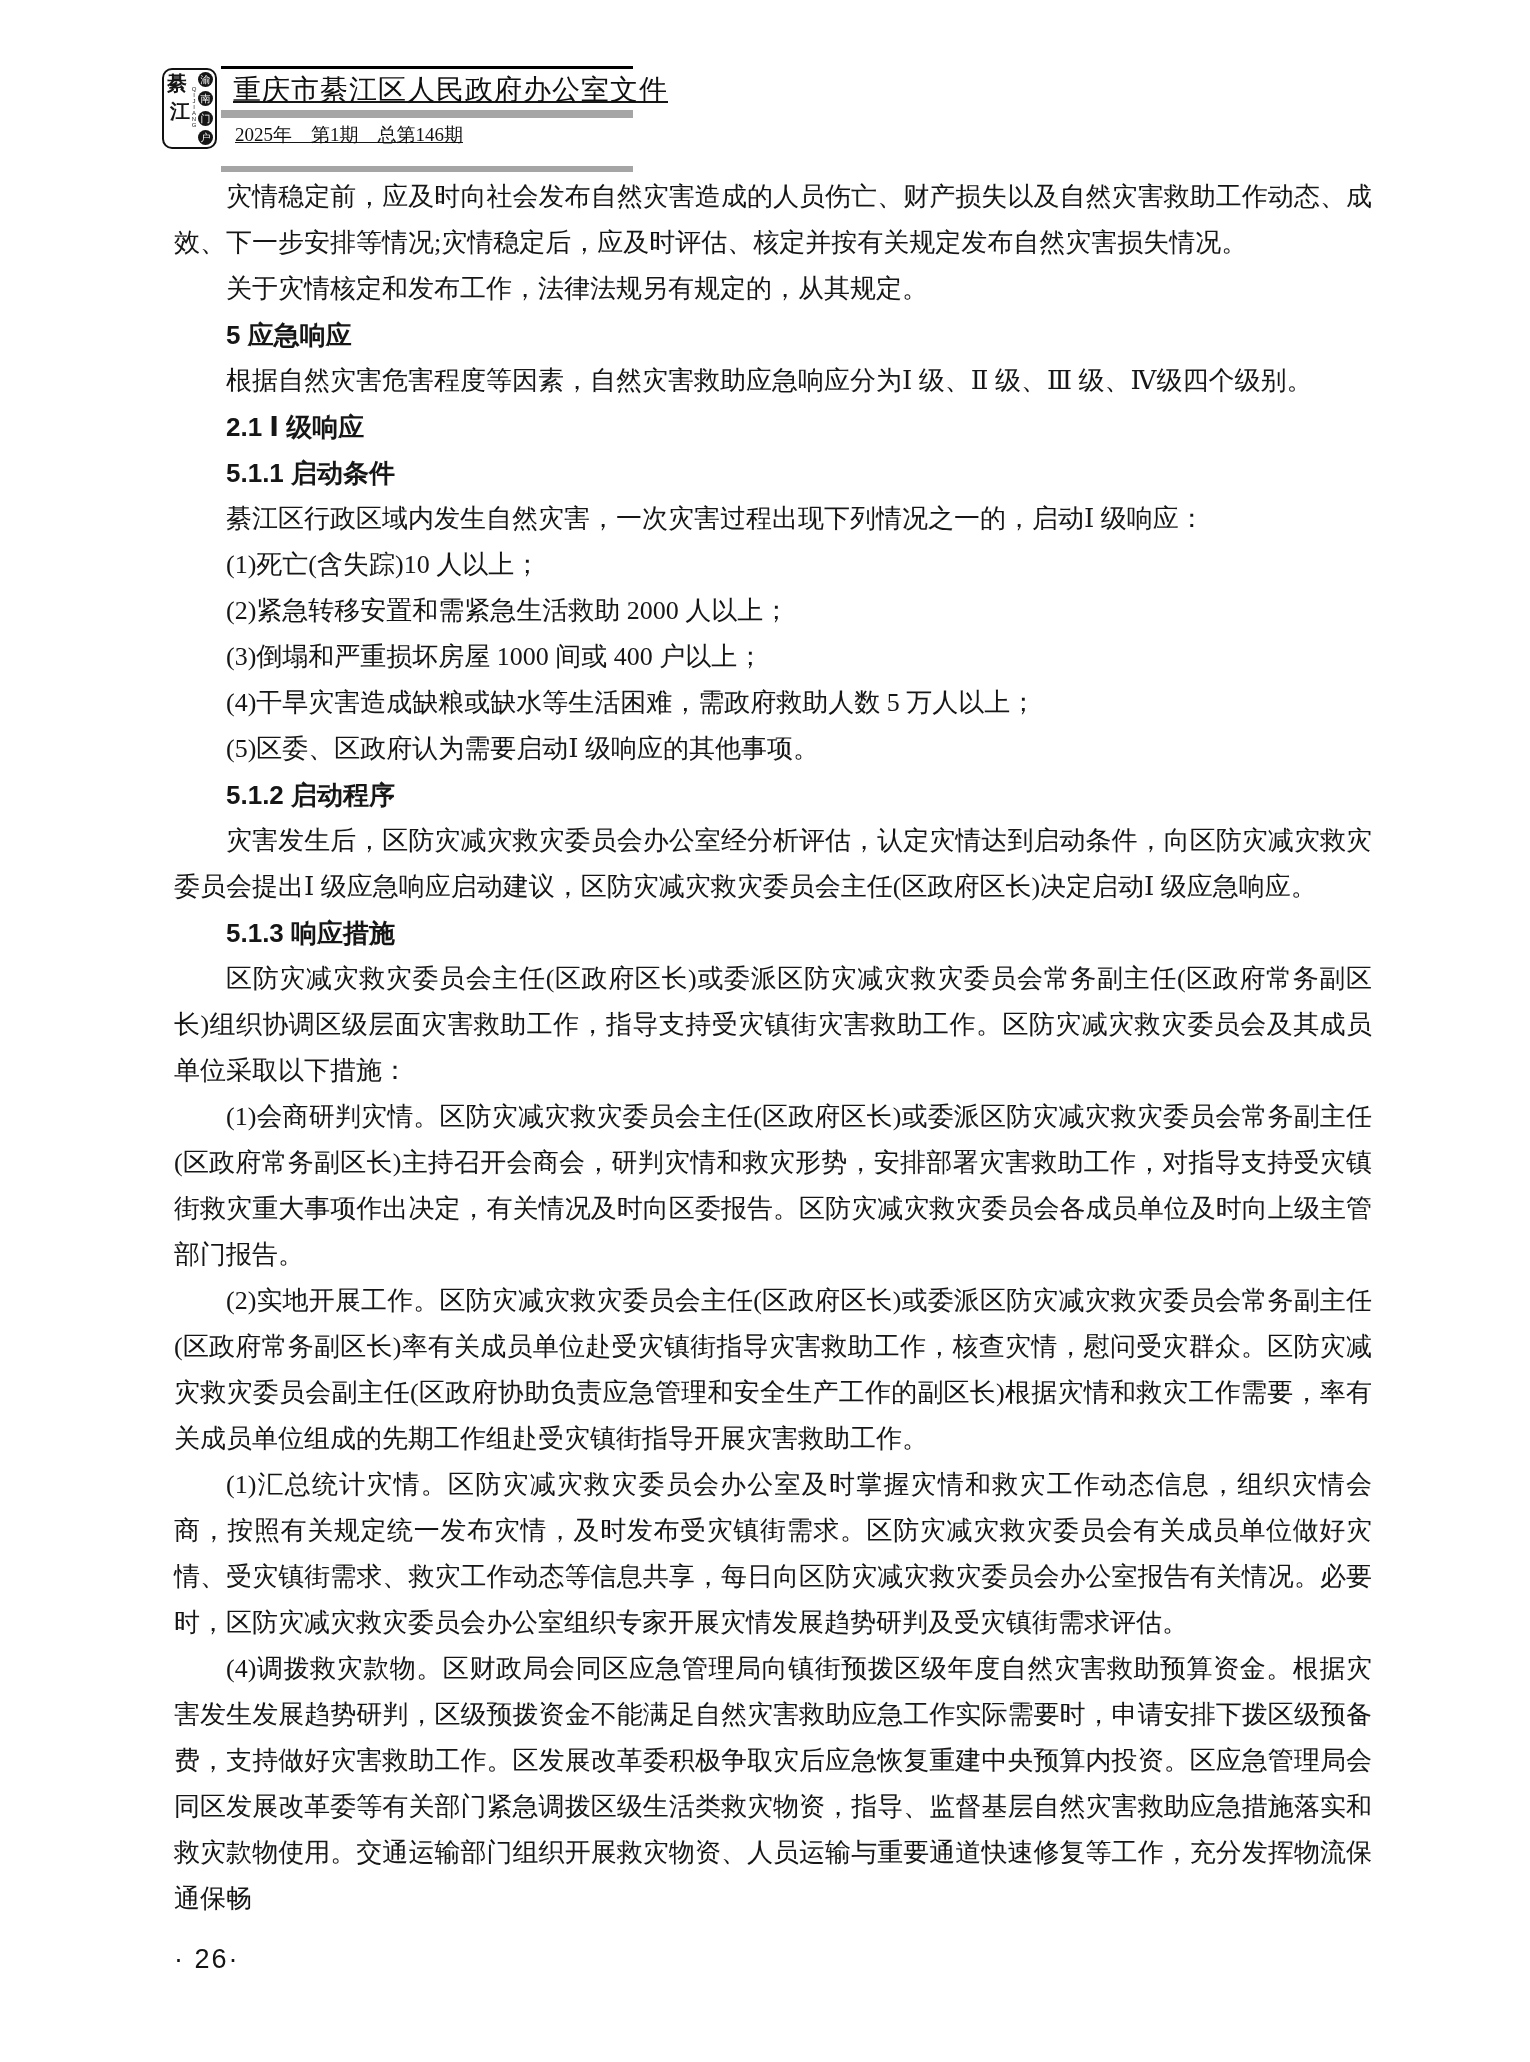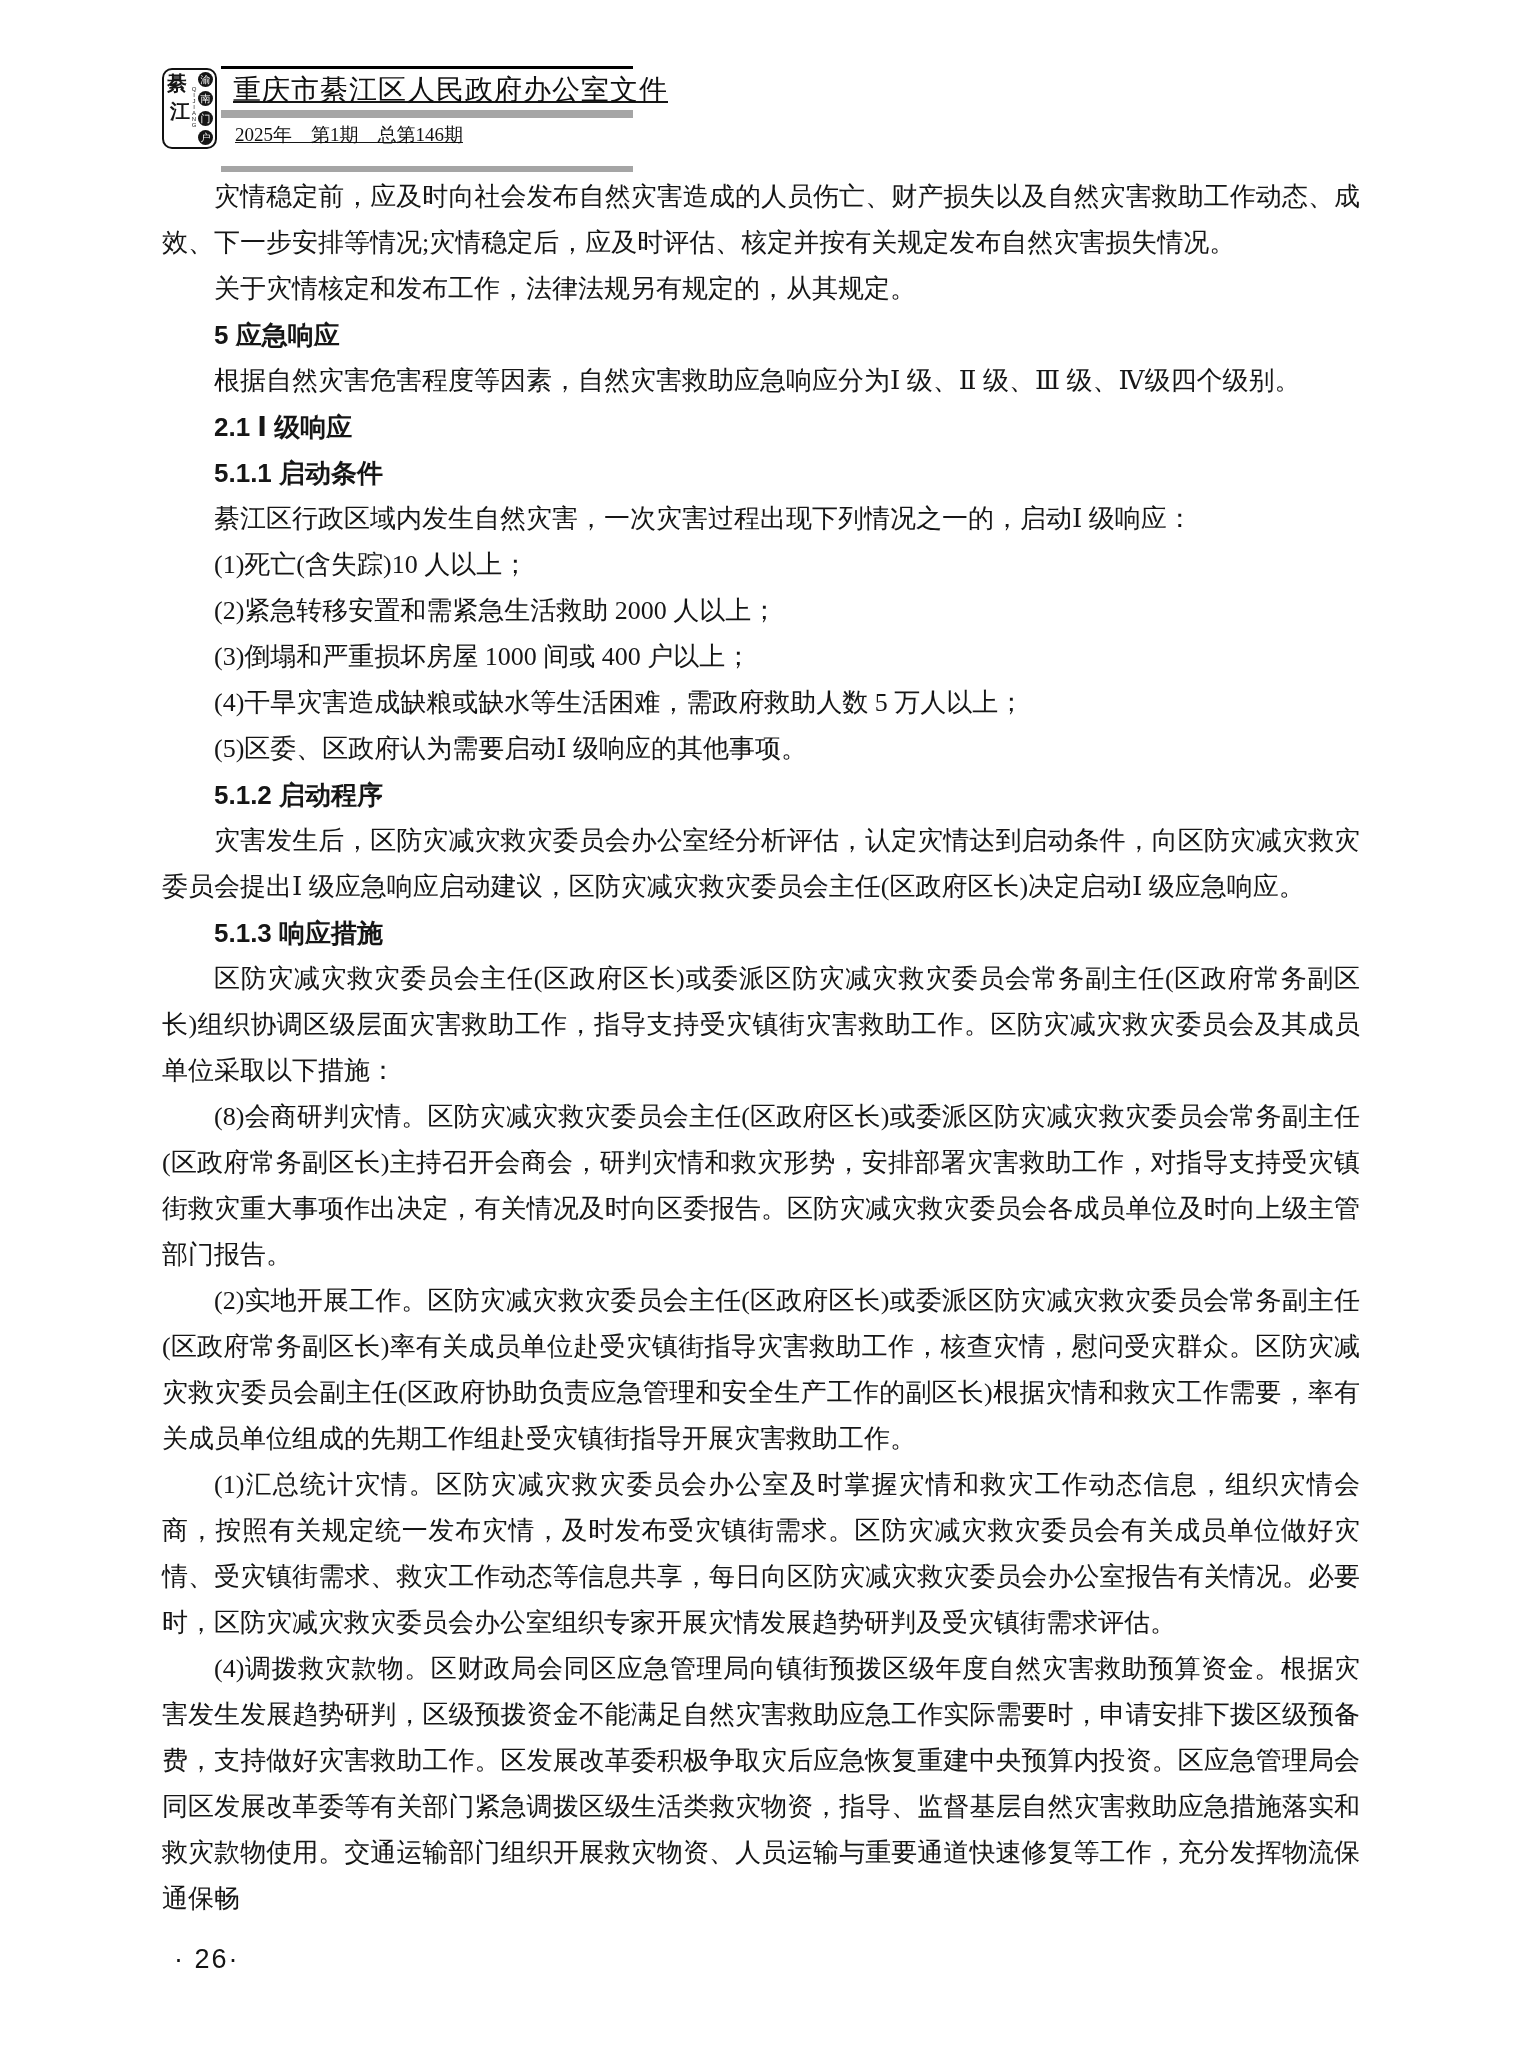--- a/index.html
+++ b/index.html
@@ -46,21 +46,21 @@
   }
   .bar { height:8px; background:#a5a5a5; }
   .issue-line {
     font-size:19px; line-height:27px; padding:3px 0 18px 14px;
     font-family:"Liberation Serif","DejaVu Serif",serif; color:#101010;
   }
   .bar2 { height:6px; background:#a5a5a5; }
 
   
   .content {
-    position:absolute; left:162px; top:174px; width:1198px;
+    position:absolute; left:174px; top:174px; width:1198px;
     text-align:justify;
   }
   .block {
     margin:0; font-size:26px; line-height:46px;
     text-indent:2em; word-break:break-all;
   }
   .heading {
     font-weight:700;
     font-family:"Liberation Sans","DejaVu Sans",sans-serif;
   }
@@ -109,21 +109,21 @@
     <p class="block para">綦江区行政区域内发生自然灾害，一次灾害过程出现下列情况之一的，启动Ⅰ 级响应：</p>
     <p class="block para">(1)死亡(含失踪)10 人以上；</p>
     <p class="block para">(2)紧急转移安置和需紧急生活救助 2000 人以上；</p>
     <p class="block para">(3)倒塌和严重损坏房屋 1000 间或 400 户以上；</p>
     <p class="block para">(4)干旱灾害造成缺粮或缺水等生活困难，需政府救助人数 5 万人以上；</p>
     <p class="block para">(5)区委、区政府认为需要启动Ⅰ 级响应的其他事项。</p>
     <p class="block heading">5.1.2 启动程序</p>
     <p class="block para">灾害发生后，区防灾减灾救灾委员会办公室经分析评估，认定灾情达到启动条件，向区防灾减灾救灾委员会提出Ⅰ 级应急响应启动建议，区防灾减灾救灾委员会主任(区政府区长)决定启动Ⅰ 级应急响应。</p>
     <p class="block heading">5.1.3 响应措施</p>
     <p class="block para">区防灾减灾救灾委员会主任(区政府区长)或委派区防灾减灾救灾委员会常务副主任(区政府常务副区长)组织协调区级层面灾害救助工作，指导支持受灾镇街灾害救助工作。区防灾减灾救灾委员会及其成员单位采取以下措施：</p>
-    <p class="block para">(8)会商研判灾情。区防灾减灾救灾委员会主任(区政府区长)或委派区防灾减灾救灾委员会常务副主任(区政府常务副区长)主持召开会商会，研判灾情和救灾形势，安排部署灾害救助工作，对指导支持受灾镇街救灾重大事项作出决定，有关情况及时向区委报告。区防灾减灾救灾委员会各成员单位及时向上级主管部门报告。</p>
+    <p class="block para">(1)会商研判灾情。区防灾减灾救灾委员会主任(区政府区长)或委派区防灾减灾救灾委员会常务副主任(区政府常务副区长)主持召开会商会，研判灾情和救灾形势，安排部署灾害救助工作，对指导支持受灾镇街救灾重大事项作出决定，有关情况及时向区委报告。区防灾减灾救灾委员会各成员单位及时向上级主管部门报告。</p>
     <p class="block para">(2)实地开展工作。区防灾减灾救灾委员会主任(区政府区长)或委派区防灾减灾救灾委员会常务副主任(区政府常务副区长)率有关成员单位赴受灾镇街指导灾害救助工作，核查灾情，慰问受灾群众。区防灾减灾救灾委员会副主任(区政府协助负责应急管理和安全生产工作的副区长)根据灾情和救灾工作需要，率有关成员单位组成的先期工作组赴受灾镇街指导开展灾害救助工作。</p>
     <p class="block para">(1)汇总统计灾情。区防灾减灾救灾委员会办公室及时掌握灾情和救灾工作动态信息，组织灾情会商，按照有关规定统一发布灾情，及时发布受灾镇街需求。区防灾减灾救灾委员会有关成员单位做好灾情、受灾镇街需求、救灾工作动态等信息共享，每日向区防灾减灾救灾委员会办公室报告有关情况。必要时，区防灾减灾救灾委员会办公室组织专家开展灾情发展趋势研判及受灾镇街需求评估。</p>
     <p class="block para">(4)调拨救灾款物。区财政局会同区应急管理局向镇街预拨区级年度自然灾害救助预算资金。根据灾害发生发展趋势研判，区级预拨资金不能满足自然灾害救助应急工作实际需要时，申请安排下拨区级预备费，支持做好灾害救助工作。区发展改革委积极争取灾后应急恢复重建中央预算内投资。区应急管理局会同区发展改革委等有关部门紧急调拨区级生活类救灾物资，指导、监督基层自然灾害救助应急措施落实和救灾款物使用。交通运输部门组织开展救灾物资、人员运输与重要通道快速修复等工作，充分发挥物流保通保畅</p>
   </div>
 
   <div class="page-num">· 26·</div>
 
 </div>
 
 </body></html>

